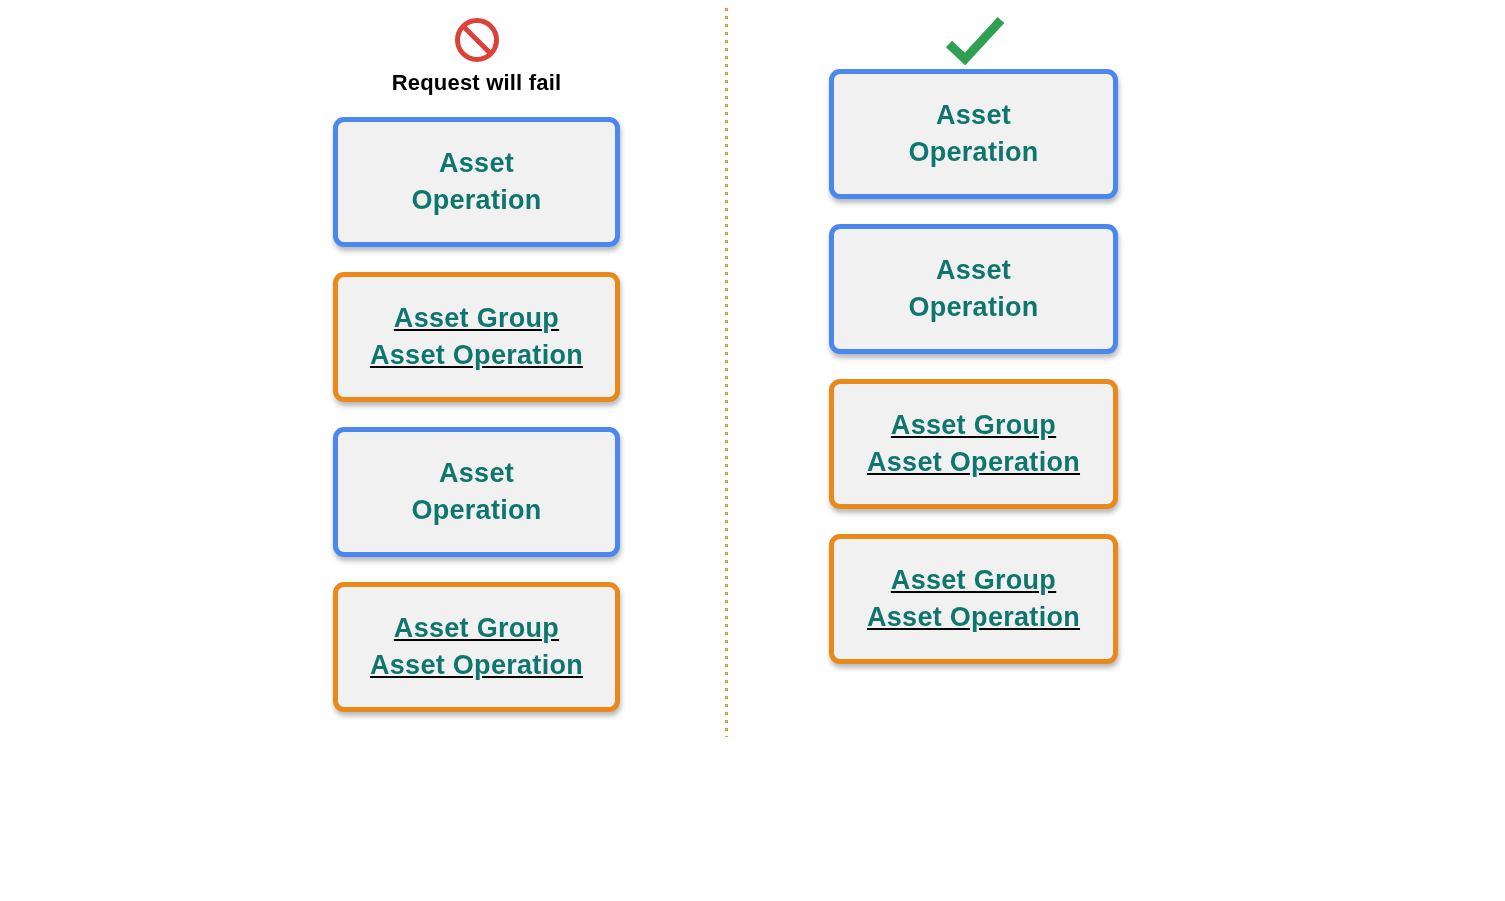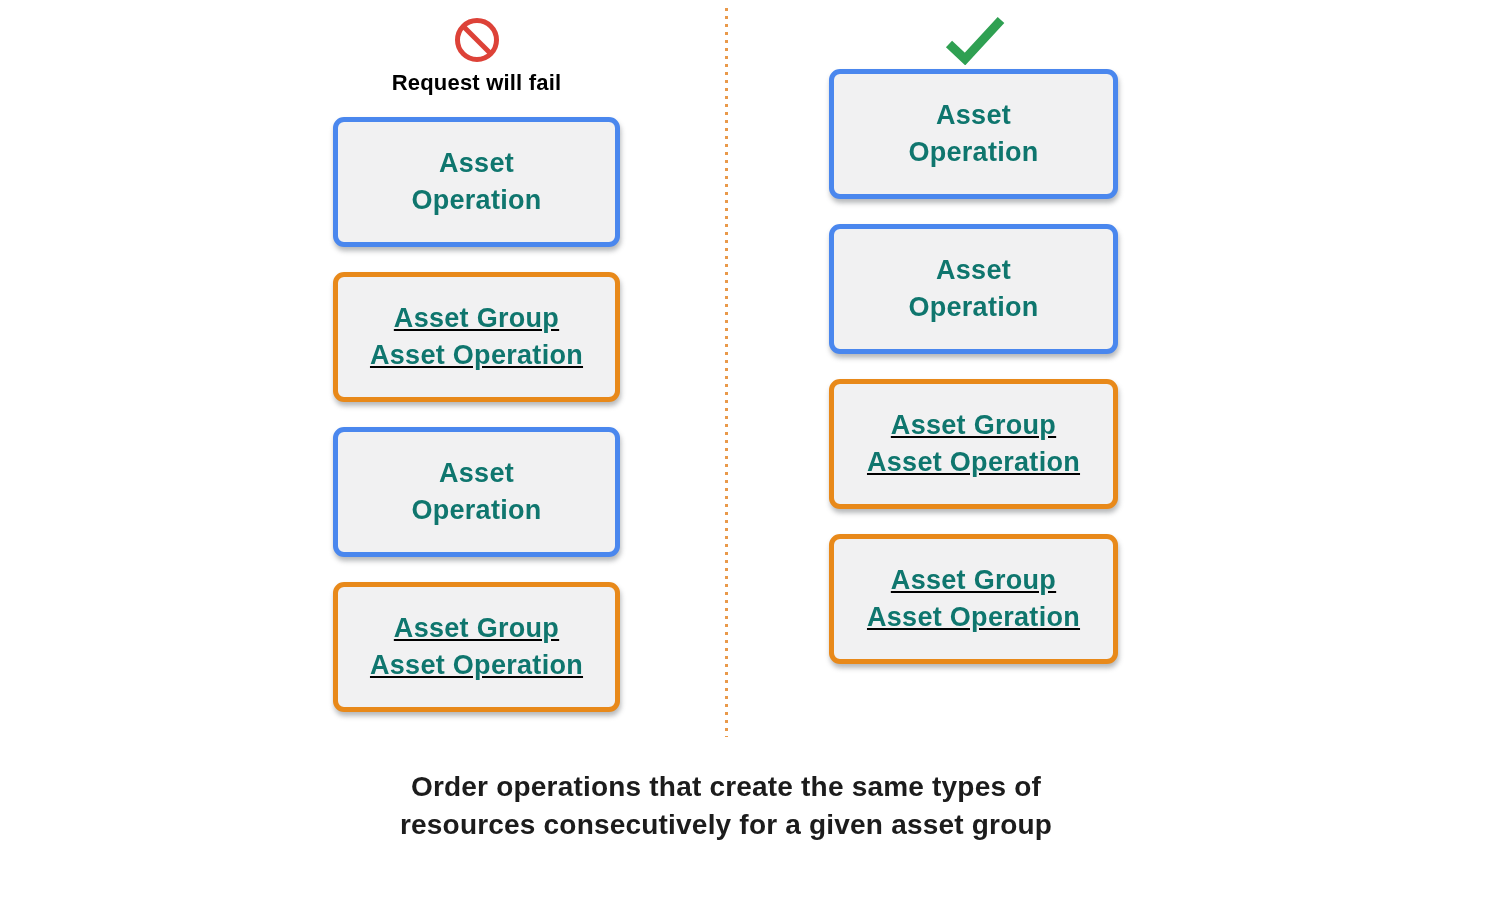--- a/index.html
+++ b/index.html
@@ -143,16 +143,14 @@
     <div class="box orange">
       <div class="box-label">Asset Group
 Asset Operation</div>
     </div>
     <div class="box orange">
       <div class="box-label">Asset Group
 Asset Operation</div>
     </div>
   </div>
 
-  <div class="caption">Order operations that create the same types of
-resources consecutively for a given asset group</div>
 
 </div>
 
 </body></html>

